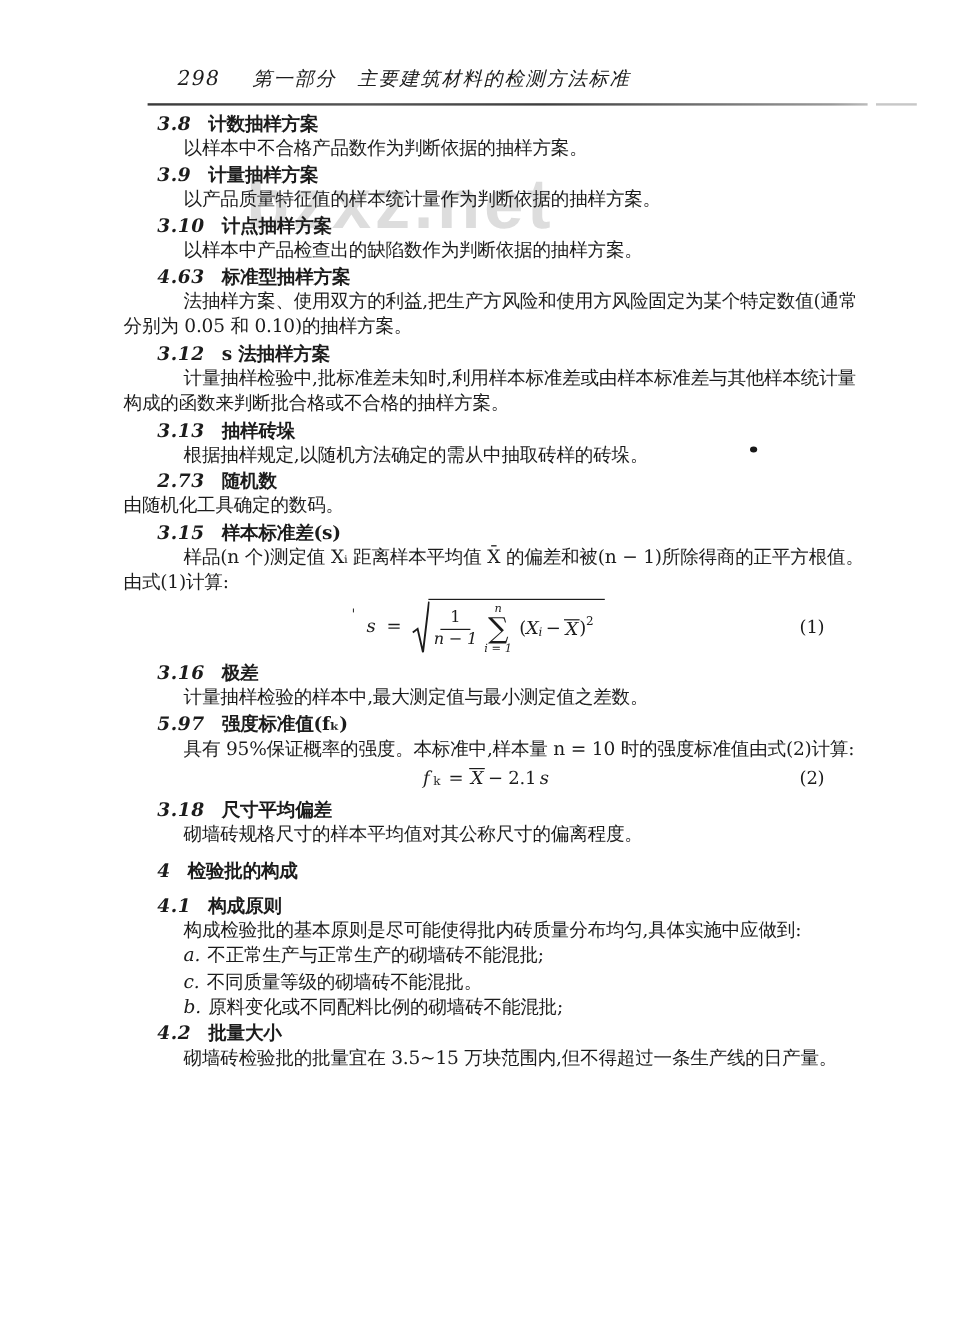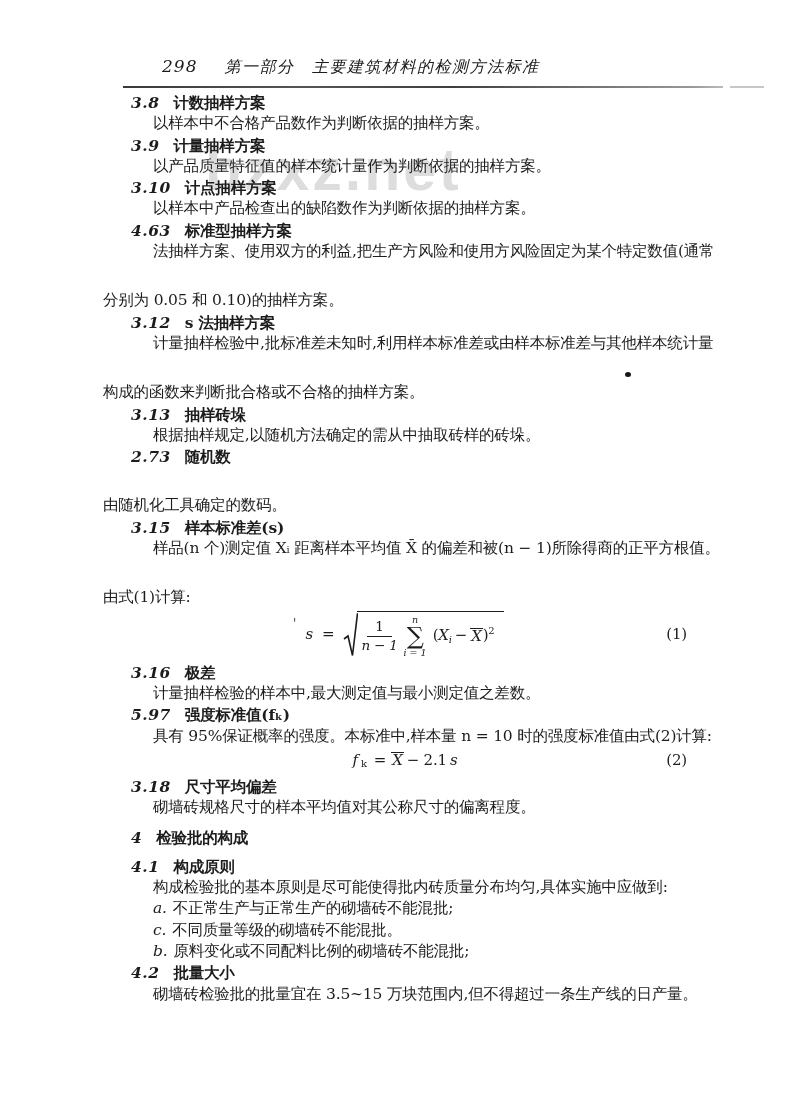--- a/index.html
+++ b/index.html
@@ -6,34 +6,34 @@
   .page{position:relative;width:800px;height:1103px;background:#ffffff;overflow:hidden;
         font-family:"DejaVu Serif", serif;color:#1c1c1c;}
   
   .watermark{position:absolute;left:205px;top:136px;z-index:0;
              font-family:"Liberation Sans", sans-serif;font-weight:bold;
              font-size:59px;letter-spacing:3px;color:#d8d8d8;opacity:.85;
              user-select:none;white-space:nowrap;}
   
   .header{position:absolute;left:123px;top:56px;width:620px;z-index:2;
           display:flex;align-items:baseline;font-style:italic;}
-  .pagenum{font-size:17px;margin-left:39px;letter-spacing:1px;font-style:italic;}
+  .pagenum{font-size:17px;margin-left:25px;letter-spacing:1px;font-style:italic;}
   .htitle{font-size:16px;margin-left:27px;letter-spacing:1.5px;font-weight:500;}
   .rule{position:absolute;left:123px;top:86px;width:600px;height:2px;z-index:2;
         background:linear-gradient(90deg,#3a3a3a 0%,#555 30%,#3f3f3f 55%,#777 80%,#999 95%,#bbb 100%);}
   .rule-dash{position:absolute;left:730px;top:86px;width:34px;height:2px;background:#c7c7c7;z-index:2;}
   
   .content{position:absolute;left:103px;top:92px;width:604px;z-index:1;
            font-size:15.5px;line-height:21.3px;letter-spacing:-0.2px;}
   .clause{display:flex;padding-left:28px;font-weight:bold;white-space:nowrap;}
   .cnum{letter-spacing:.5px;font-style:italic;}
   .ctitle{margin-left:14px;}
   .t-line{white-space:nowrap;}
   .indent{padding-left:50px;}
-  .flush{padding-left:0;margin-top:28px;}
+  .flush{padding-left:0;}
   .abc{padding-left:50px;white-space:nowrap;}
   .abc .marker{font-style:italic;margin-right:6px;}
   .gap-top{margin-top:9px;}
   .gap-top-sm{margin-top:7px;}
   
   .formula{position:relative;display:flex;align-items:center;min-height:50px;margin:1px 0 2px 0;}
   .f-center{flex:1;display:flex;justify-content:center;align-items:center;gap:7px;font-size:15px;}
   .f-label{position:absolute;right:20px;top:50%;transform:translateY(-50%);font-size:15px;}
   .f-tick{position:absolute;left:190px;top:4px;font-size:12px;color:#333;}
   .var{font-style:italic;}

